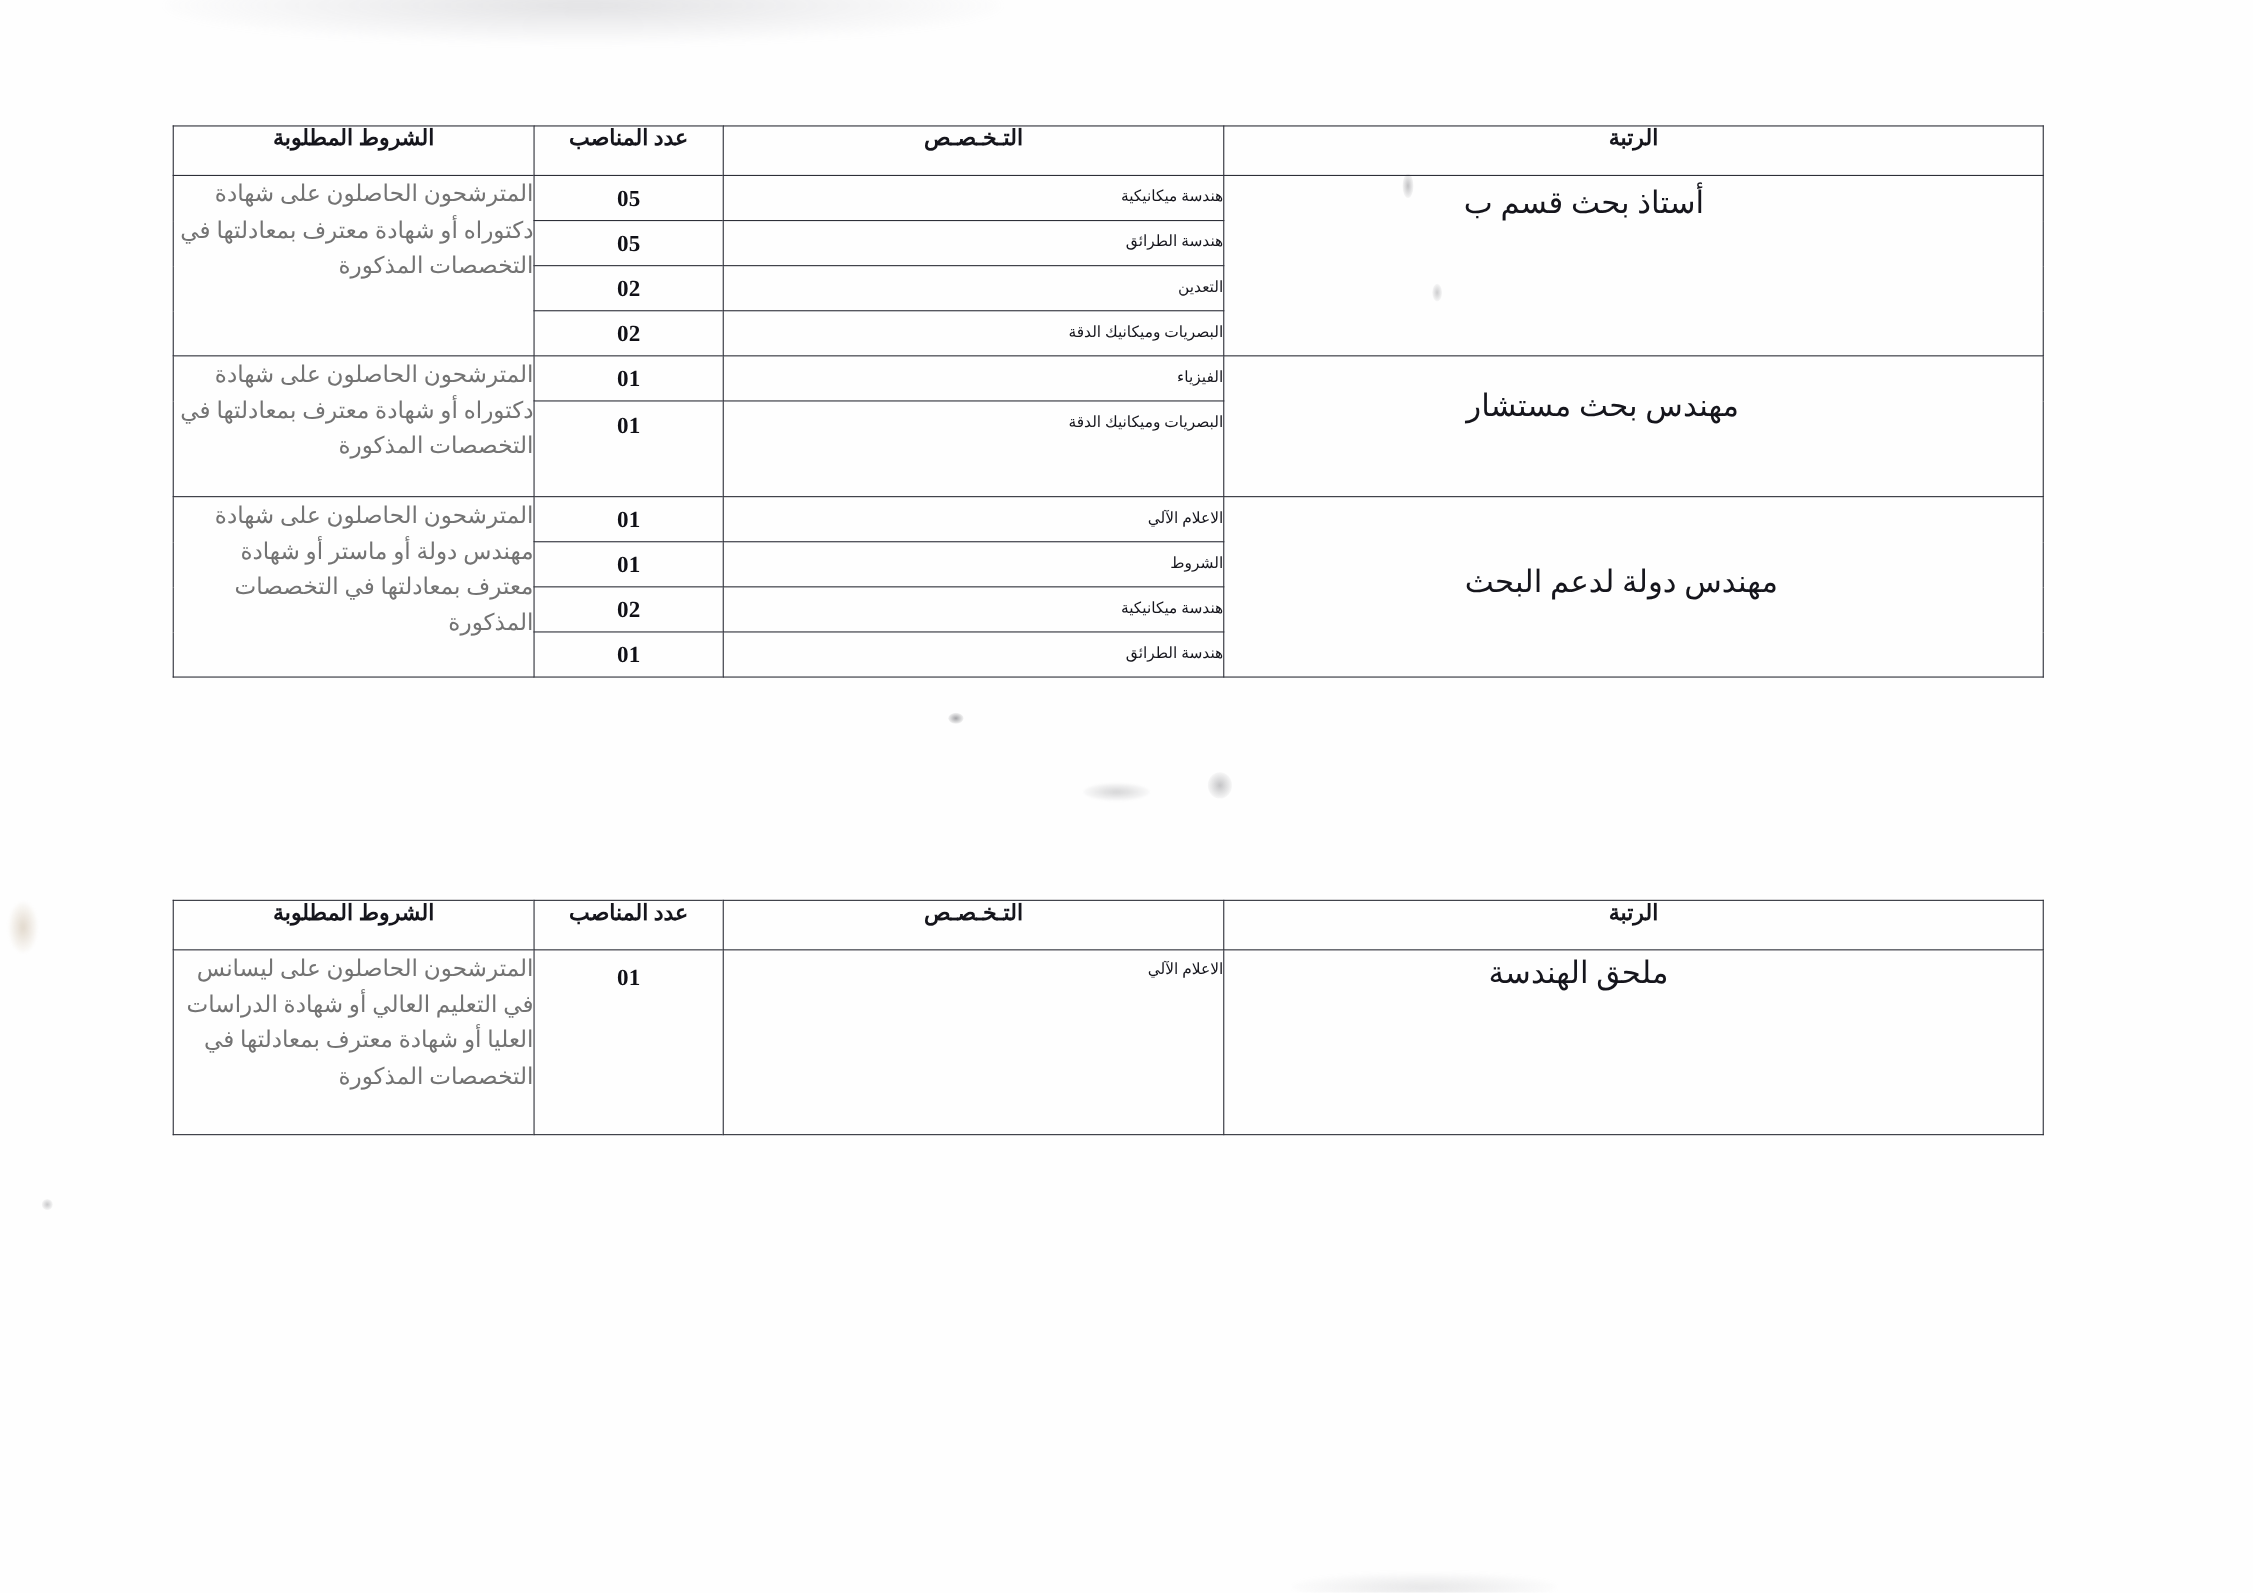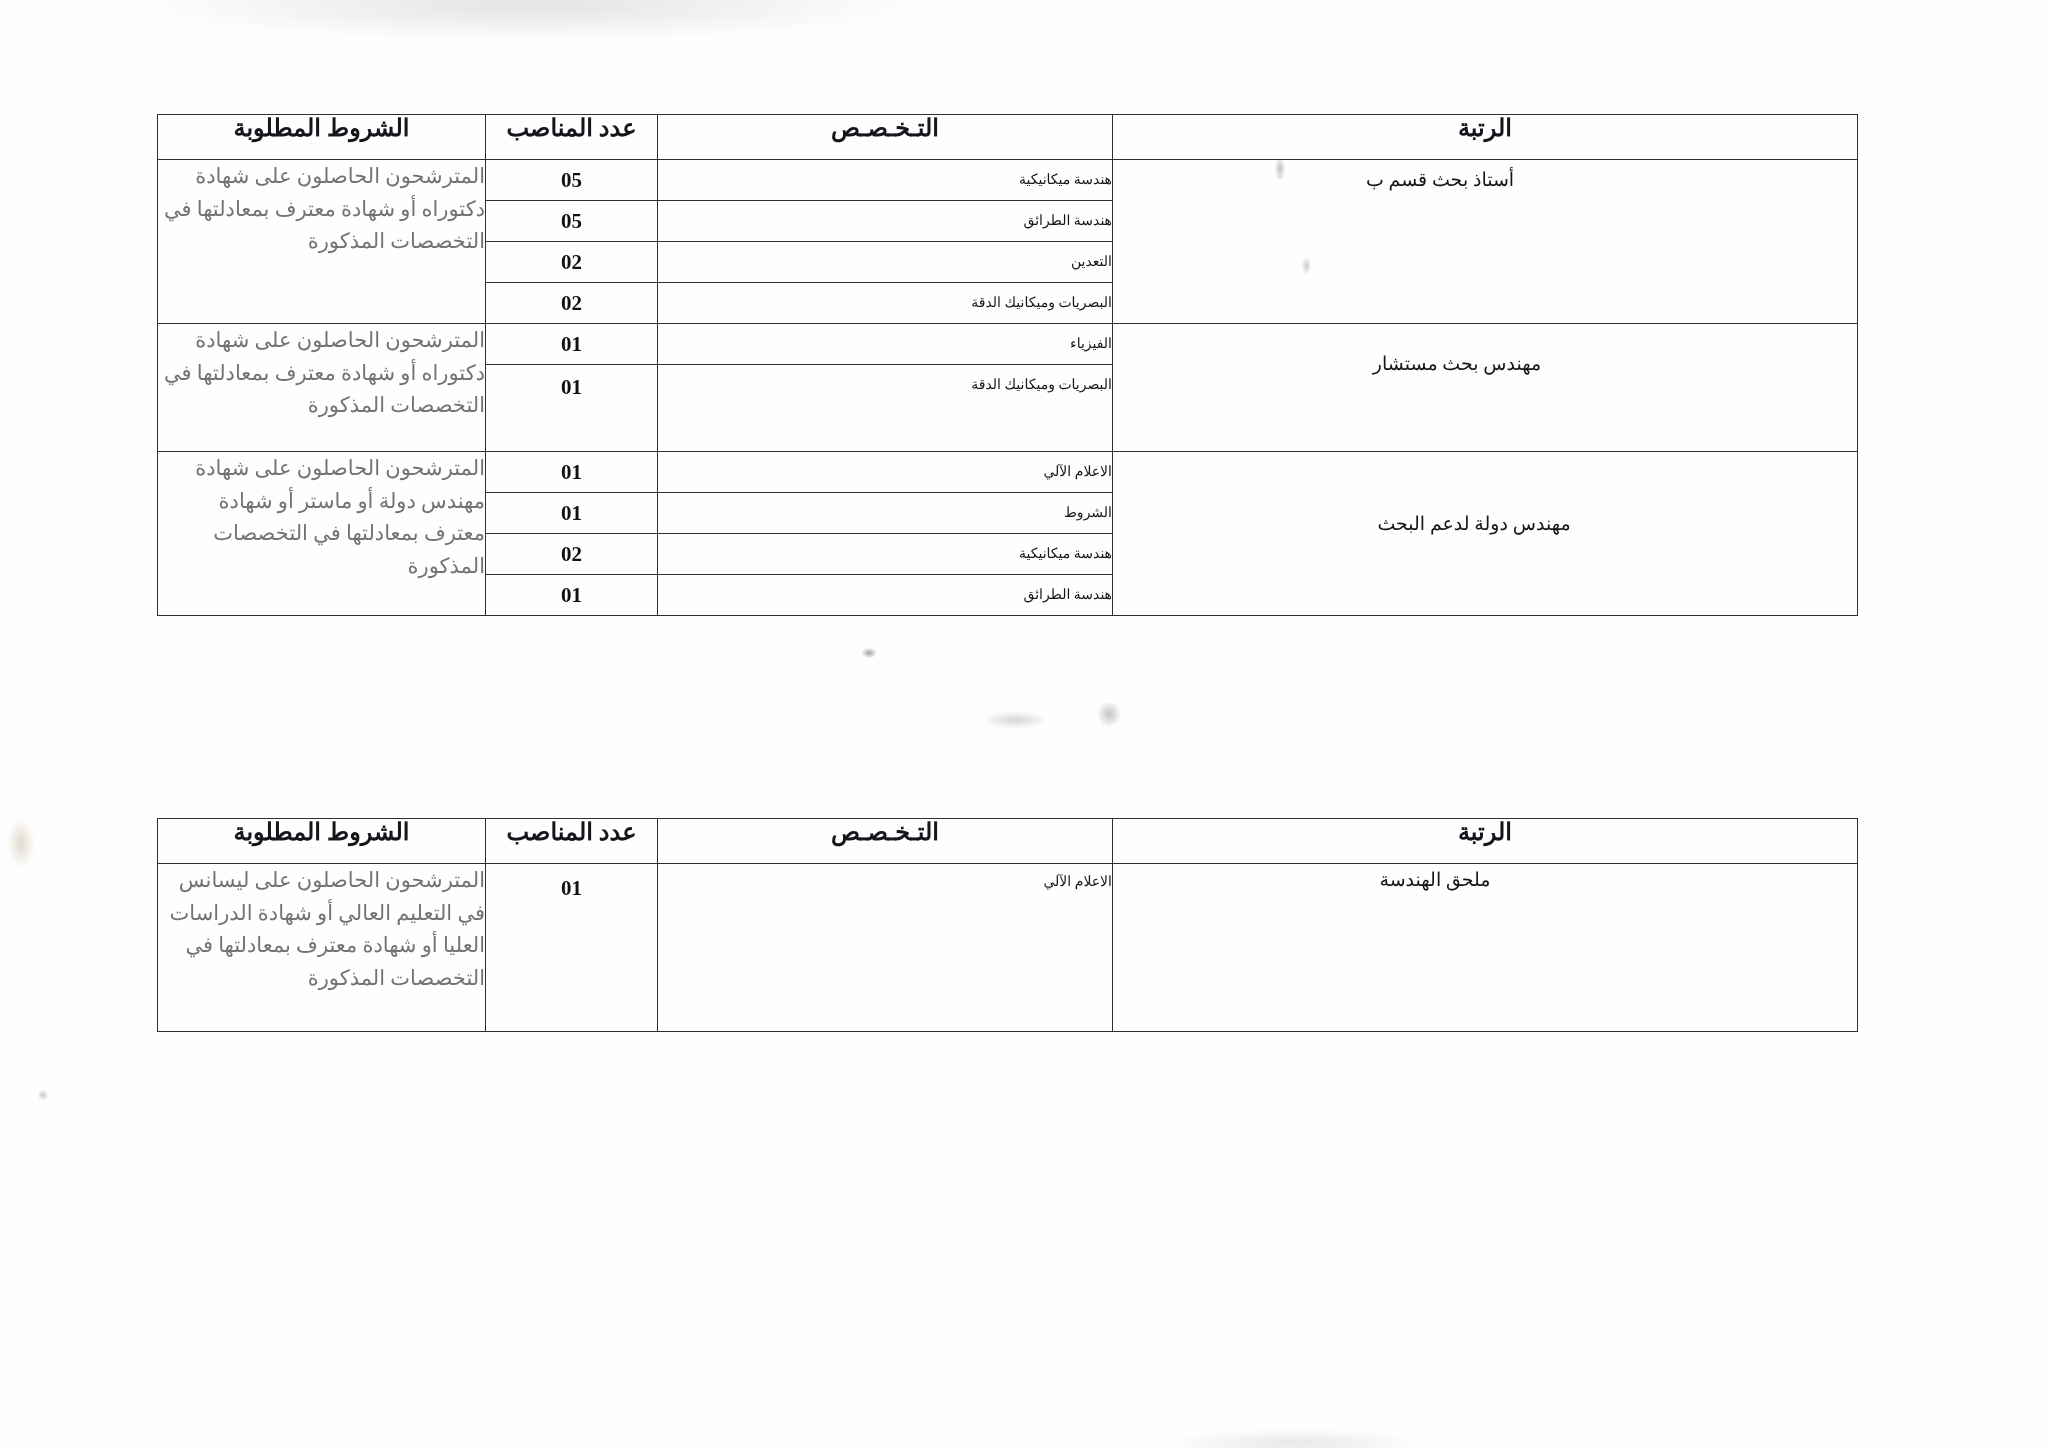--- a/index.html
+++ b/index.html
@@ -86,33 +86,33 @@
   #table-2 { right: 190px; top: 818px; width: 1700px; }
 
   .col-rank  { width: 745px; }
   .col-spec  { width: 455px; }
   .col-count { width: 172px; }
   .col-cond  { width: 328px; }
 
   thead th {
     height: 44px;
     font-weight: bold;
-    font-size: 24px;
+    font-size: 20px;
     vertical-align: middle;
     color: #15151c;
   }
   thead th .hdr {
     display: block;
     line-height: 1.1;
   }
 
   
   .cell-rank {
     text-align: center;
-    font-size: 19px;
+    font-size: 28px;
     color: #15151c;
     padding-top: 14px;
     padding-right: 0;
   }
   .cell-rank .rank-text {
     display: block;
     margin-right: 48px;
     line-height: 1.25;
   }
   #table-1 .cell-rank.rank-b .rank-text   { margin-top: 8px;  margin-right: 90px; }

